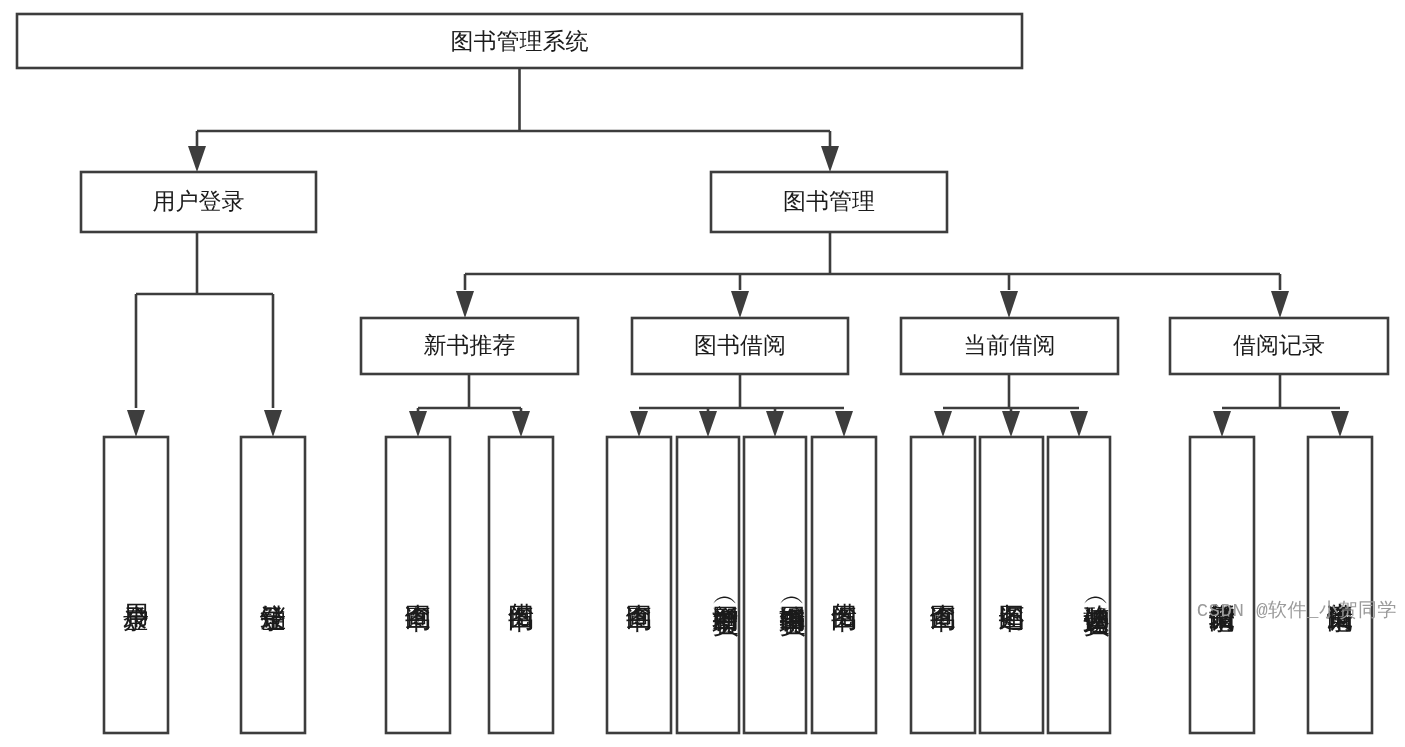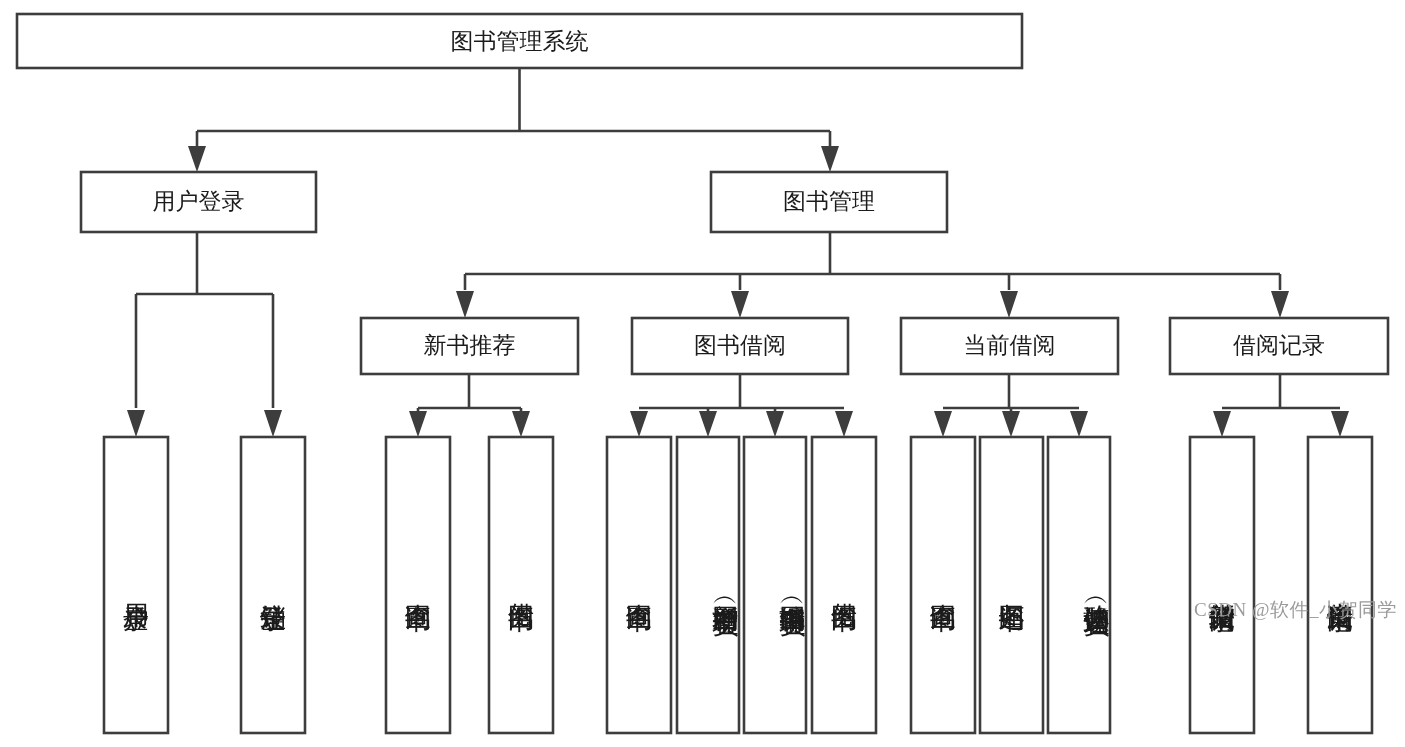--- a/index.html
+++ b/index.html
@@ -61,21 +61,21 @@
     display: flex;
     align-items: center;
     justify-content: center;
     white-space: nowrap;
     pointer-events: none;
   }
   #watermark {
     position: absolute;
     right: 8px;
     bottom: 4px;
-    font-family: Liberation Serif, serif;
+    font-family: Liberation Mono, monospace;
     font-size: 19px;
     color: #9b9b9b;
     letter-spacing: 0.5px;
     user-select: none;
   }
 </style>
 </head>
 <body>
 
 <div id="diagram-root">

